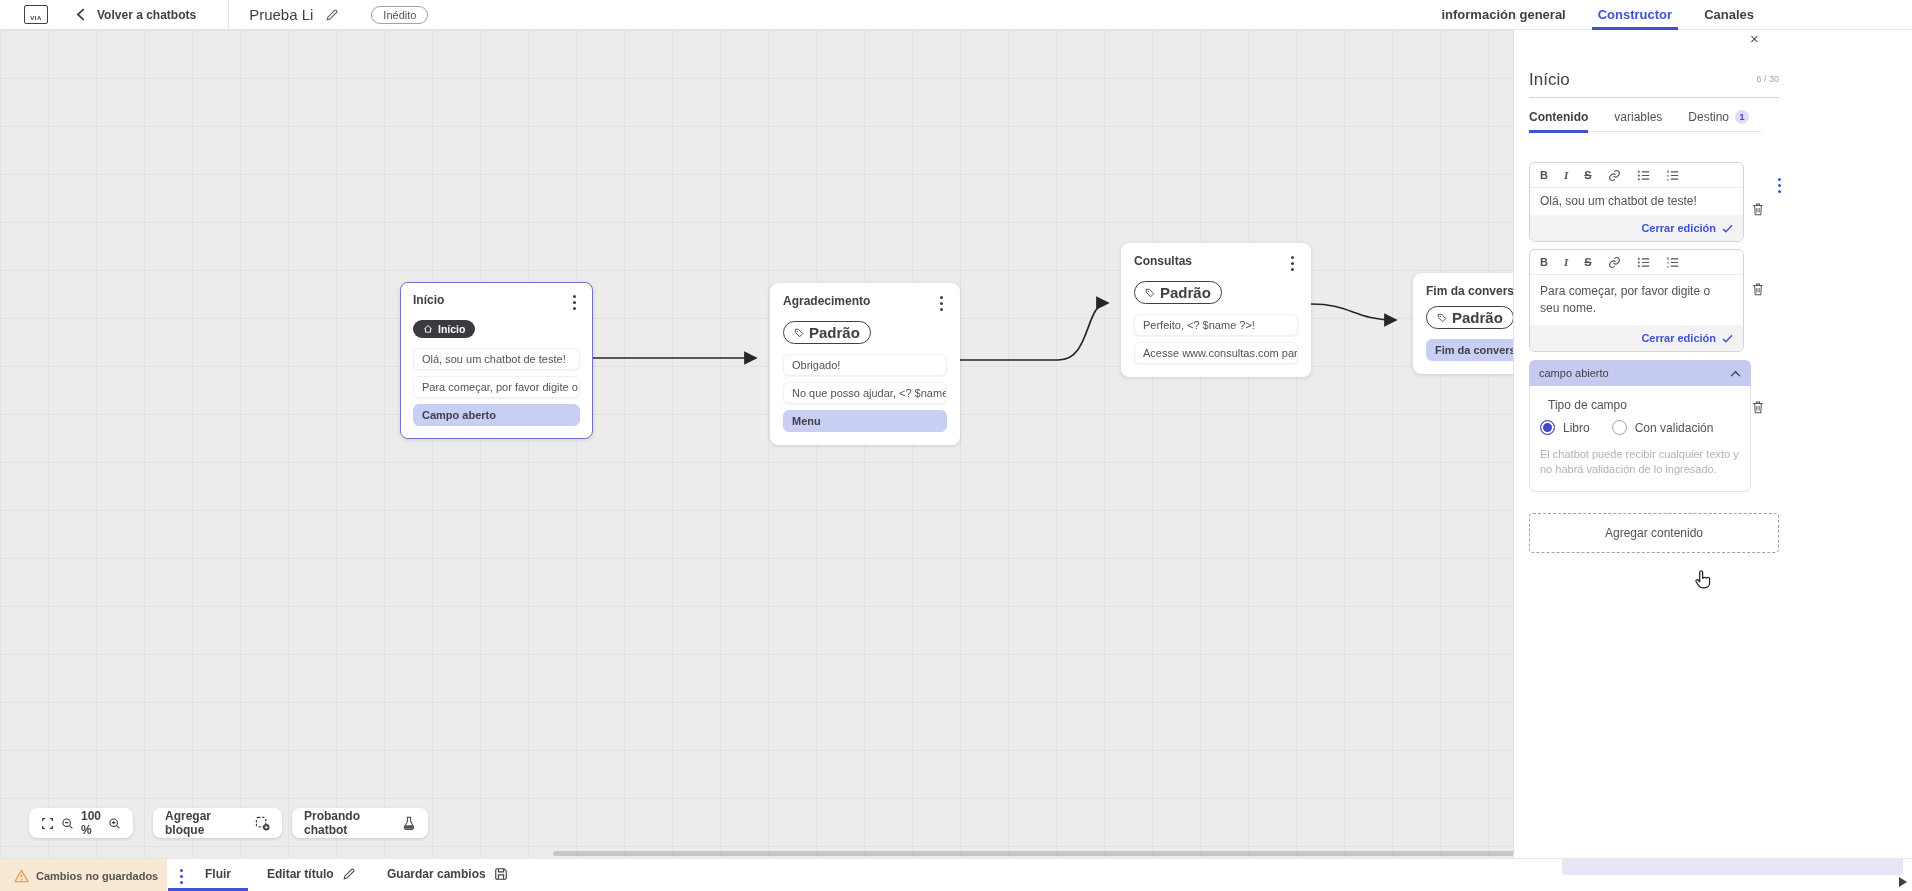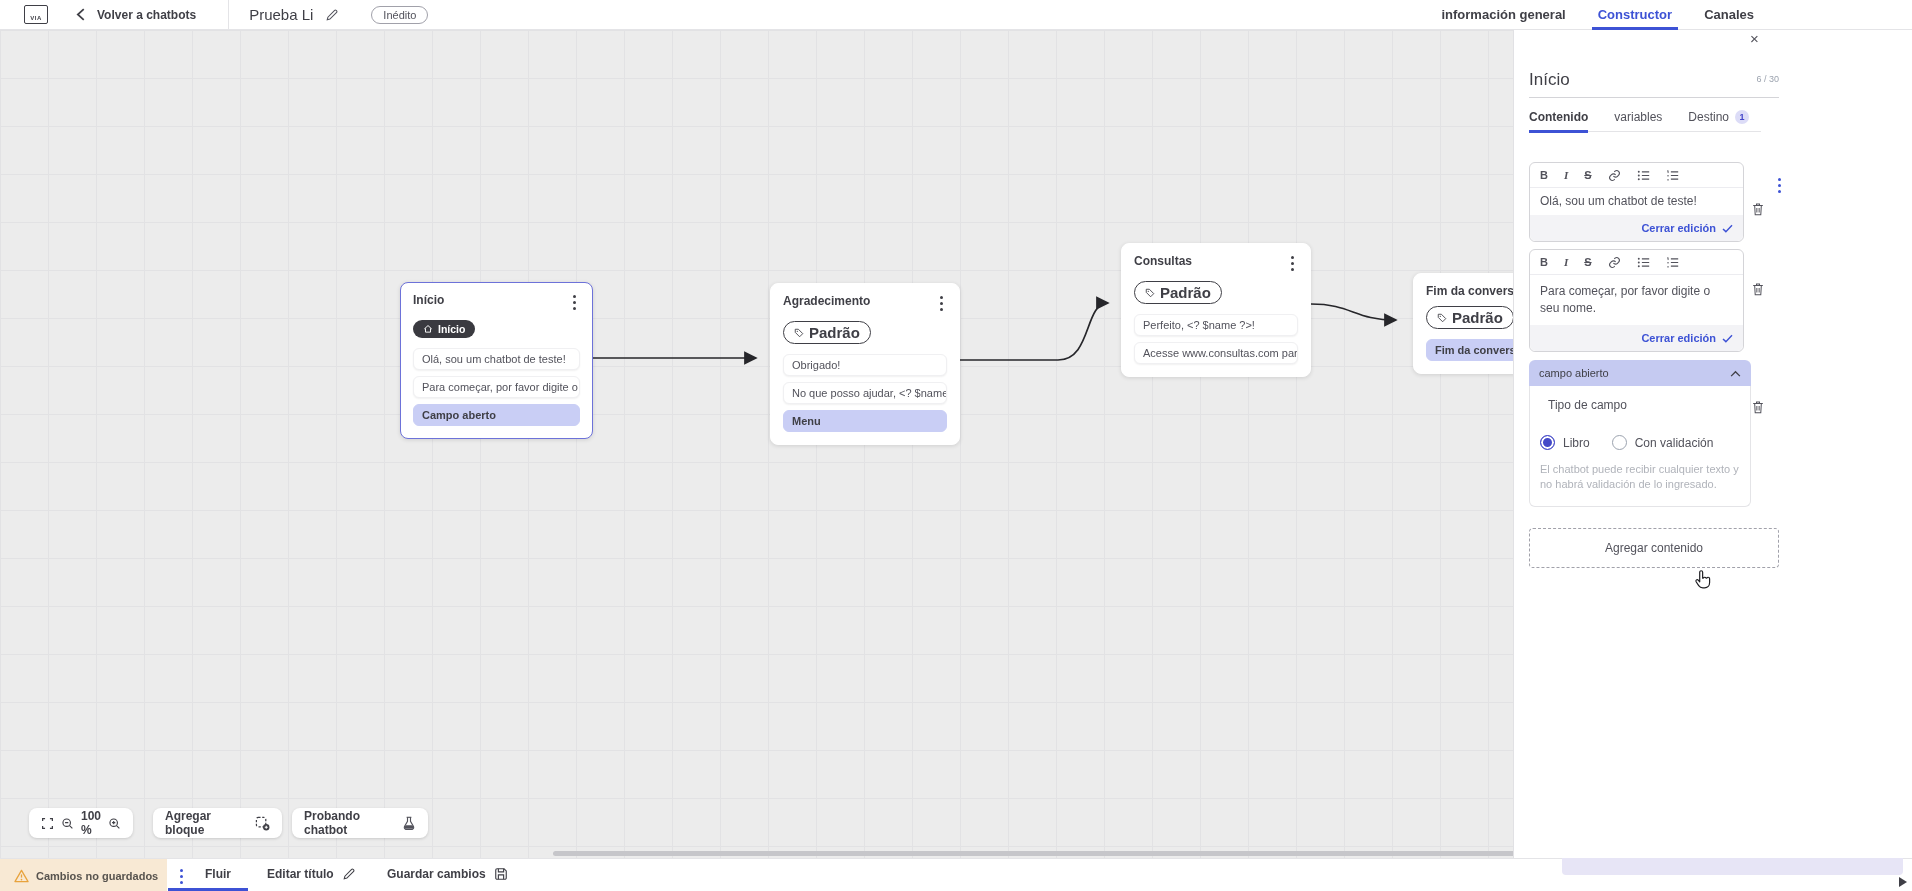--- a/index.html
+++ b/index.html
@@ -101,21 +101,21 @@
   .trash { position:absolute; left:222px; cursor:pointer; }
 
   .ofield { position:relative; width:222px; margin-top:8px; }
   .ofield-head { height:26px; background:#c5caf1; border-radius:6px 6px 0 0; display:flex; align-items:center;
                  padding:0 10px; }
   .ofield-head .t { font-size:11px; color:#3f3f46; }
   .ofield-head .chev { margin-left:auto; cursor:pointer; display:flex; }
   .ofield-body { border:1px solid #e4e4e7; border-top:none; border-radius:0 0 6px 6px; background:#fff;
                  padding:12px 10px 14px; }
   .tfield { font-size:12px; color:#52525b; margin-left:8px; }
-  .radio-row { display:flex; align-items:center; gap:8px; margin-top:23px; }
+  .radio-row { display:flex; align-items:center; gap:8px; margin-top:8px; }
   .radio { width:15px; height:15px; border-radius:50%; border:1.5px solid #9ca3af; background:#fff; cursor:pointer; }
   .radio.sel { border:1.5px solid #4449c8; background:#4449c8; box-shadow:inset 0 0 0 2px #fff; }
   .radio-label { font-size:12px; color:#52525b; margin-right:14px; cursor:pointer; }
   .ofield-help { margin-top:12px; font-size:11px; color:#b0b3ba; line-height:15px; width:205px; }
 
   .add-content { margin-top:21px; width:250px; height:40px; border:1px dashed #a1a1aa; border-radius:4px;
                  background:#fff; display:flex; align-items:center; justify-content:center;
                  font-size:12px; color:#52525b; cursor:pointer; }
 
   

